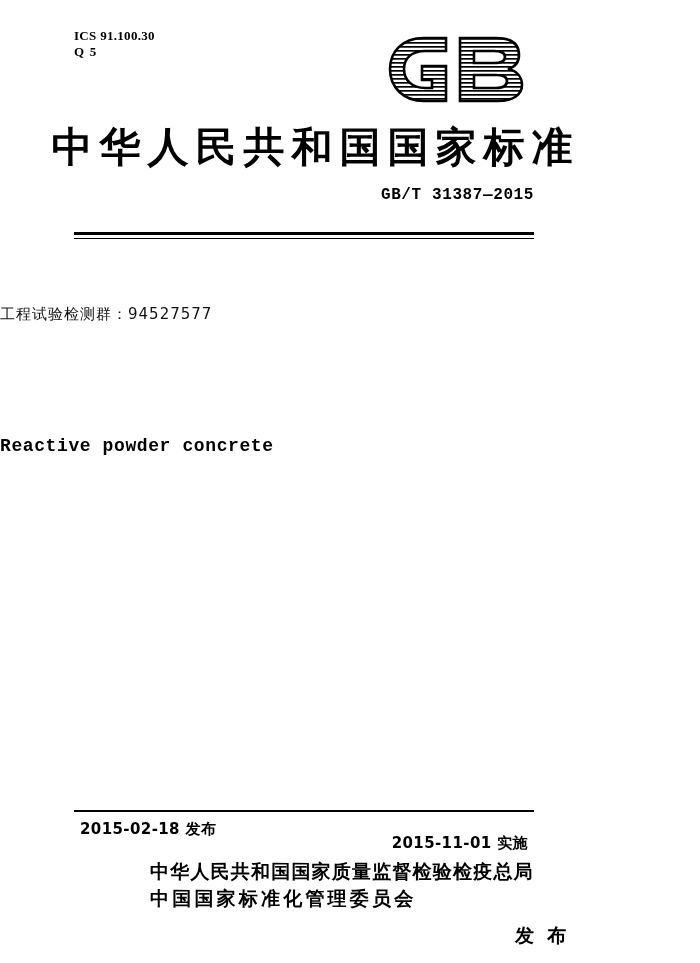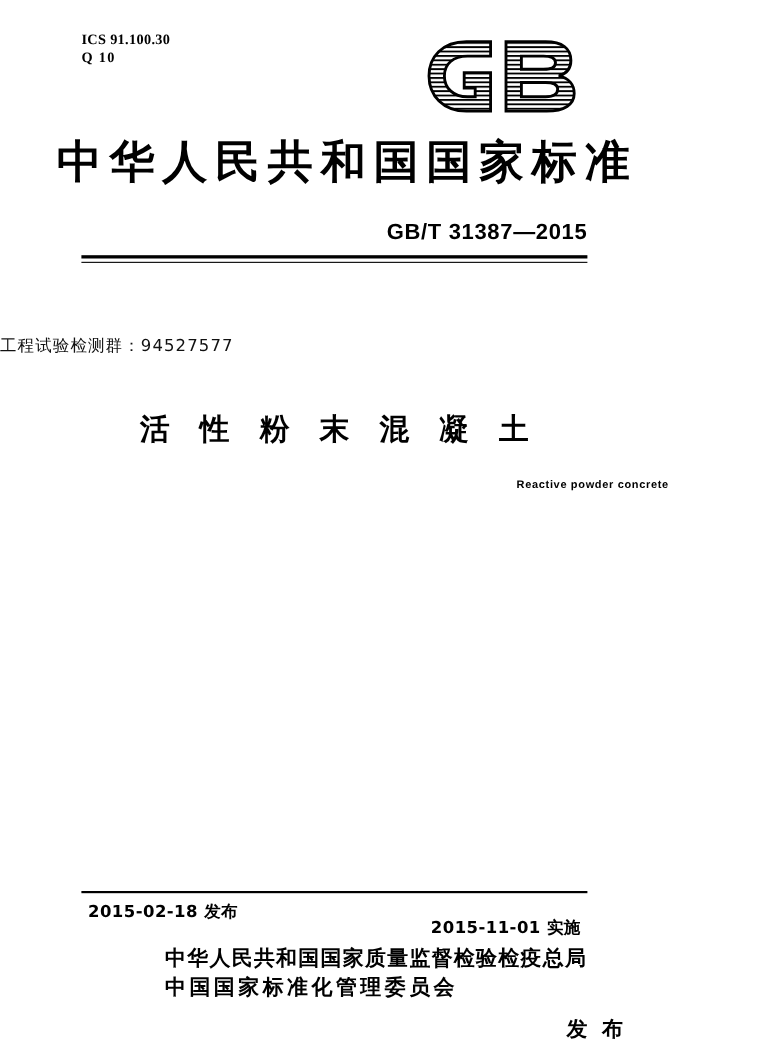--- a/index.html
+++ b/index.html
@@ -58,24 +58,24 @@
     font-size: 41px;
     letter-spacing: 7px;
     color: #000;
     padding-left: 23px;
   }
 
   
   .std-no {
     position: absolute;
     right: 74px;
-    top: 200px;
-    font-family: Liberation Sans, sans-serif;
-    font-weight: bold;
-    font-size: 20px;
+    top: 186px;
+    font-family: Liberation Mono, monospace;
+    font-weight: bold;
+    font-size: 16px;
     letter-spacing: 0.6px;
   }
 
   
   .rule-top {
     position: absolute;
     left: 74px;
     right: 74px;
     top: 232px;
     height: 3px;
@@ -121,24 +121,24 @@
     font-weight: bold;
     font-size: 27px;
     letter-spacing: 9px;
     padding-left: 9px;
   }
   .subject-en {
     position: absolute;
     left: 0;
     right: 0;
     top: 436px;
-    text-align: right;
-    font-family: Liberation Sans, sans-serif;
-    font-weight: bold;
-    font-size: 10px;
+    text-align: left;
+    font-family: Liberation Mono, monospace;
+    font-weight: bold;
+    font-size: 18px;
     letter-spacing: 0.6px;
   }
 
   
   .date-issue {
     position: absolute;
     left: 80px;
     top: 820px;
     font-family: "DejaVu Sans", sans-serif;
     font-weight: bold;
@@ -187,21 +187,21 @@
     letter-spacing: 4px;
   }
 </style>
 </head>
 <body>
 
 <div class="page">
 
   <div class="ics-block">
     <div>ICS 91.100.30</div>
-    <div class="ics-line2">Q 10</div>
+    <div class="ics-line2">Q 5</div>
   </div>
 
   <div class="gb-logo">
     <svg width="150" height="78" viewBox="0 0 150 78" xmlns="http://www.w3.org/2000/svg">
       <defs>
         <pattern id="hatch" width="4" height="4" patternUnits="userSpaceOnUse" patternTransform="rotate(0)">
           <rect width="4" height="4" fill="#ffffff"></rect>
           <rect width="4" height="1.7" y="0" fill="#000000"></rect>
         </pattern>
       </defs>
@@ -239,21 +239,20 @@
 
   <div class="cn-title">中华人民共和国国家标准</div>
 
   <div class="std-no">GB/T 31387—2015</div>
 
   <div class="rule-top"></div>
   <div class="rule-thin"></div>
 
   <div class="group-line">工程试验检测群：94527577</div>
 
-  <div class="subject-cn">活 性 粉 末 混 凝 土</div>
   <div class="subject-en">Reactive powder concrete</div>
 
   <div class="rule-bottom"></div>
 
   <div class="date-issue">2015-02-18 发布</div>
   <div class="date-impl">2015-11-01 实施</div>
 
 
   <div class="issuer-names">
     <div>中华人民共和国国家质量监督检验检疫总局</div>

